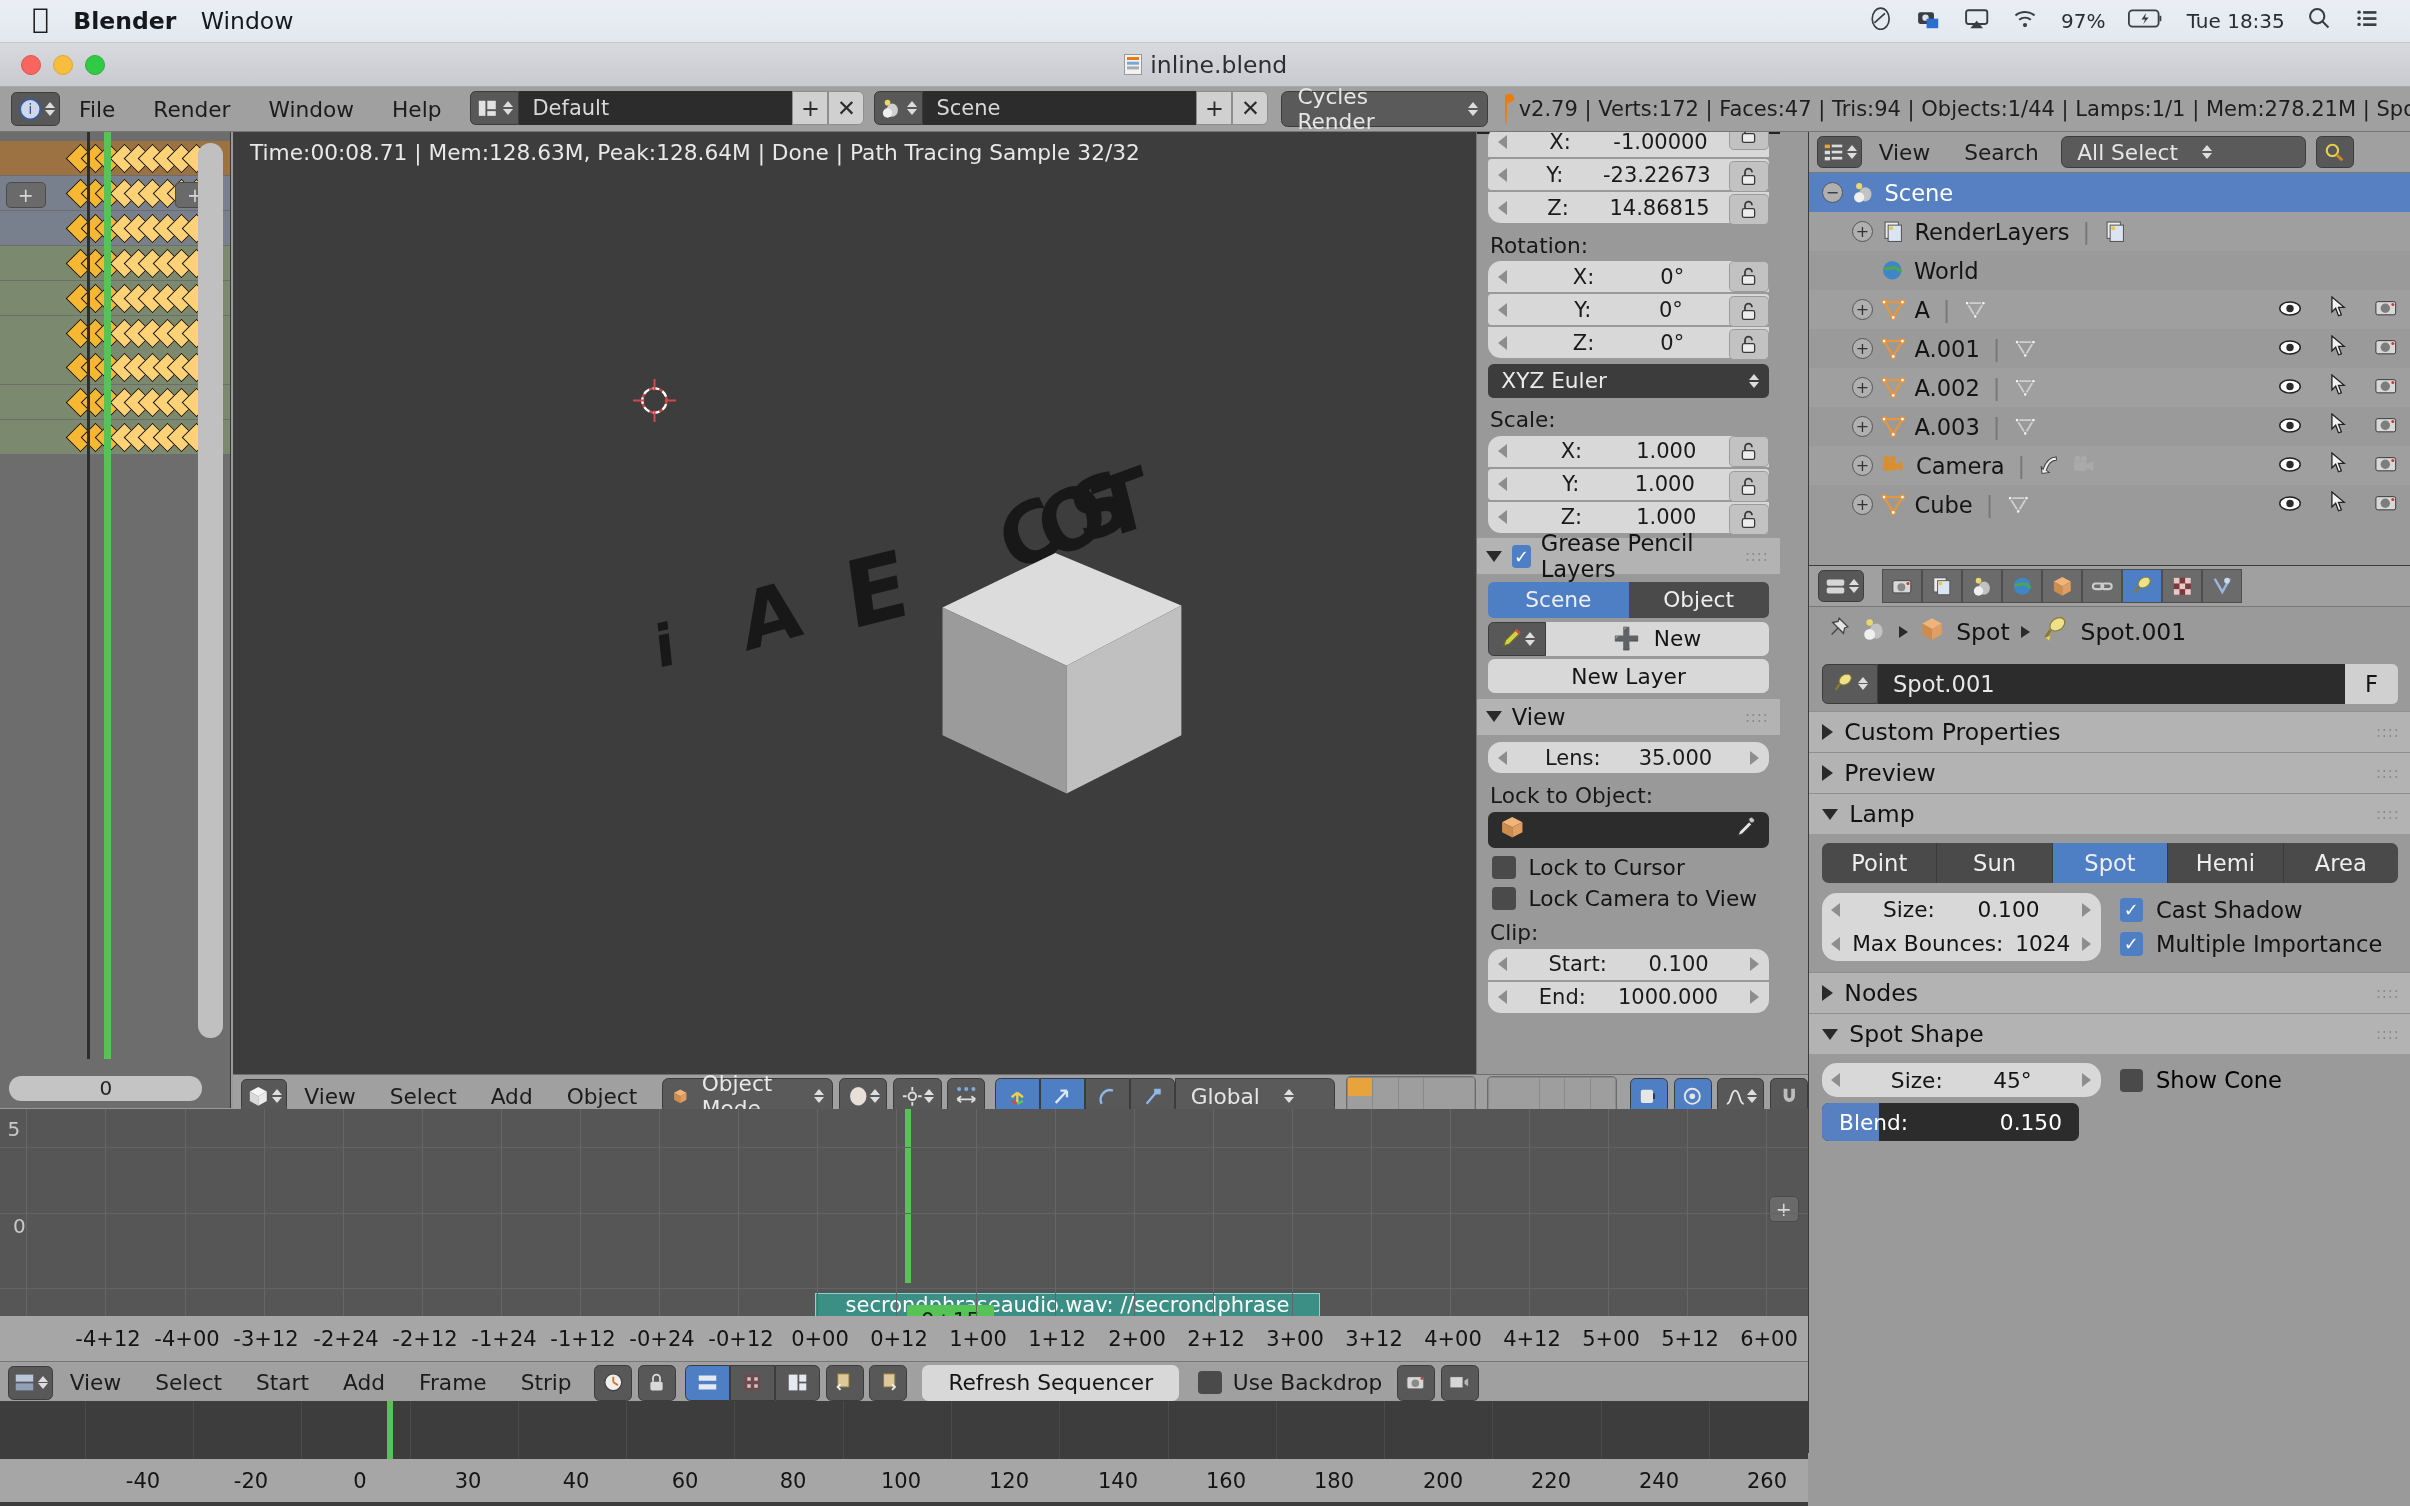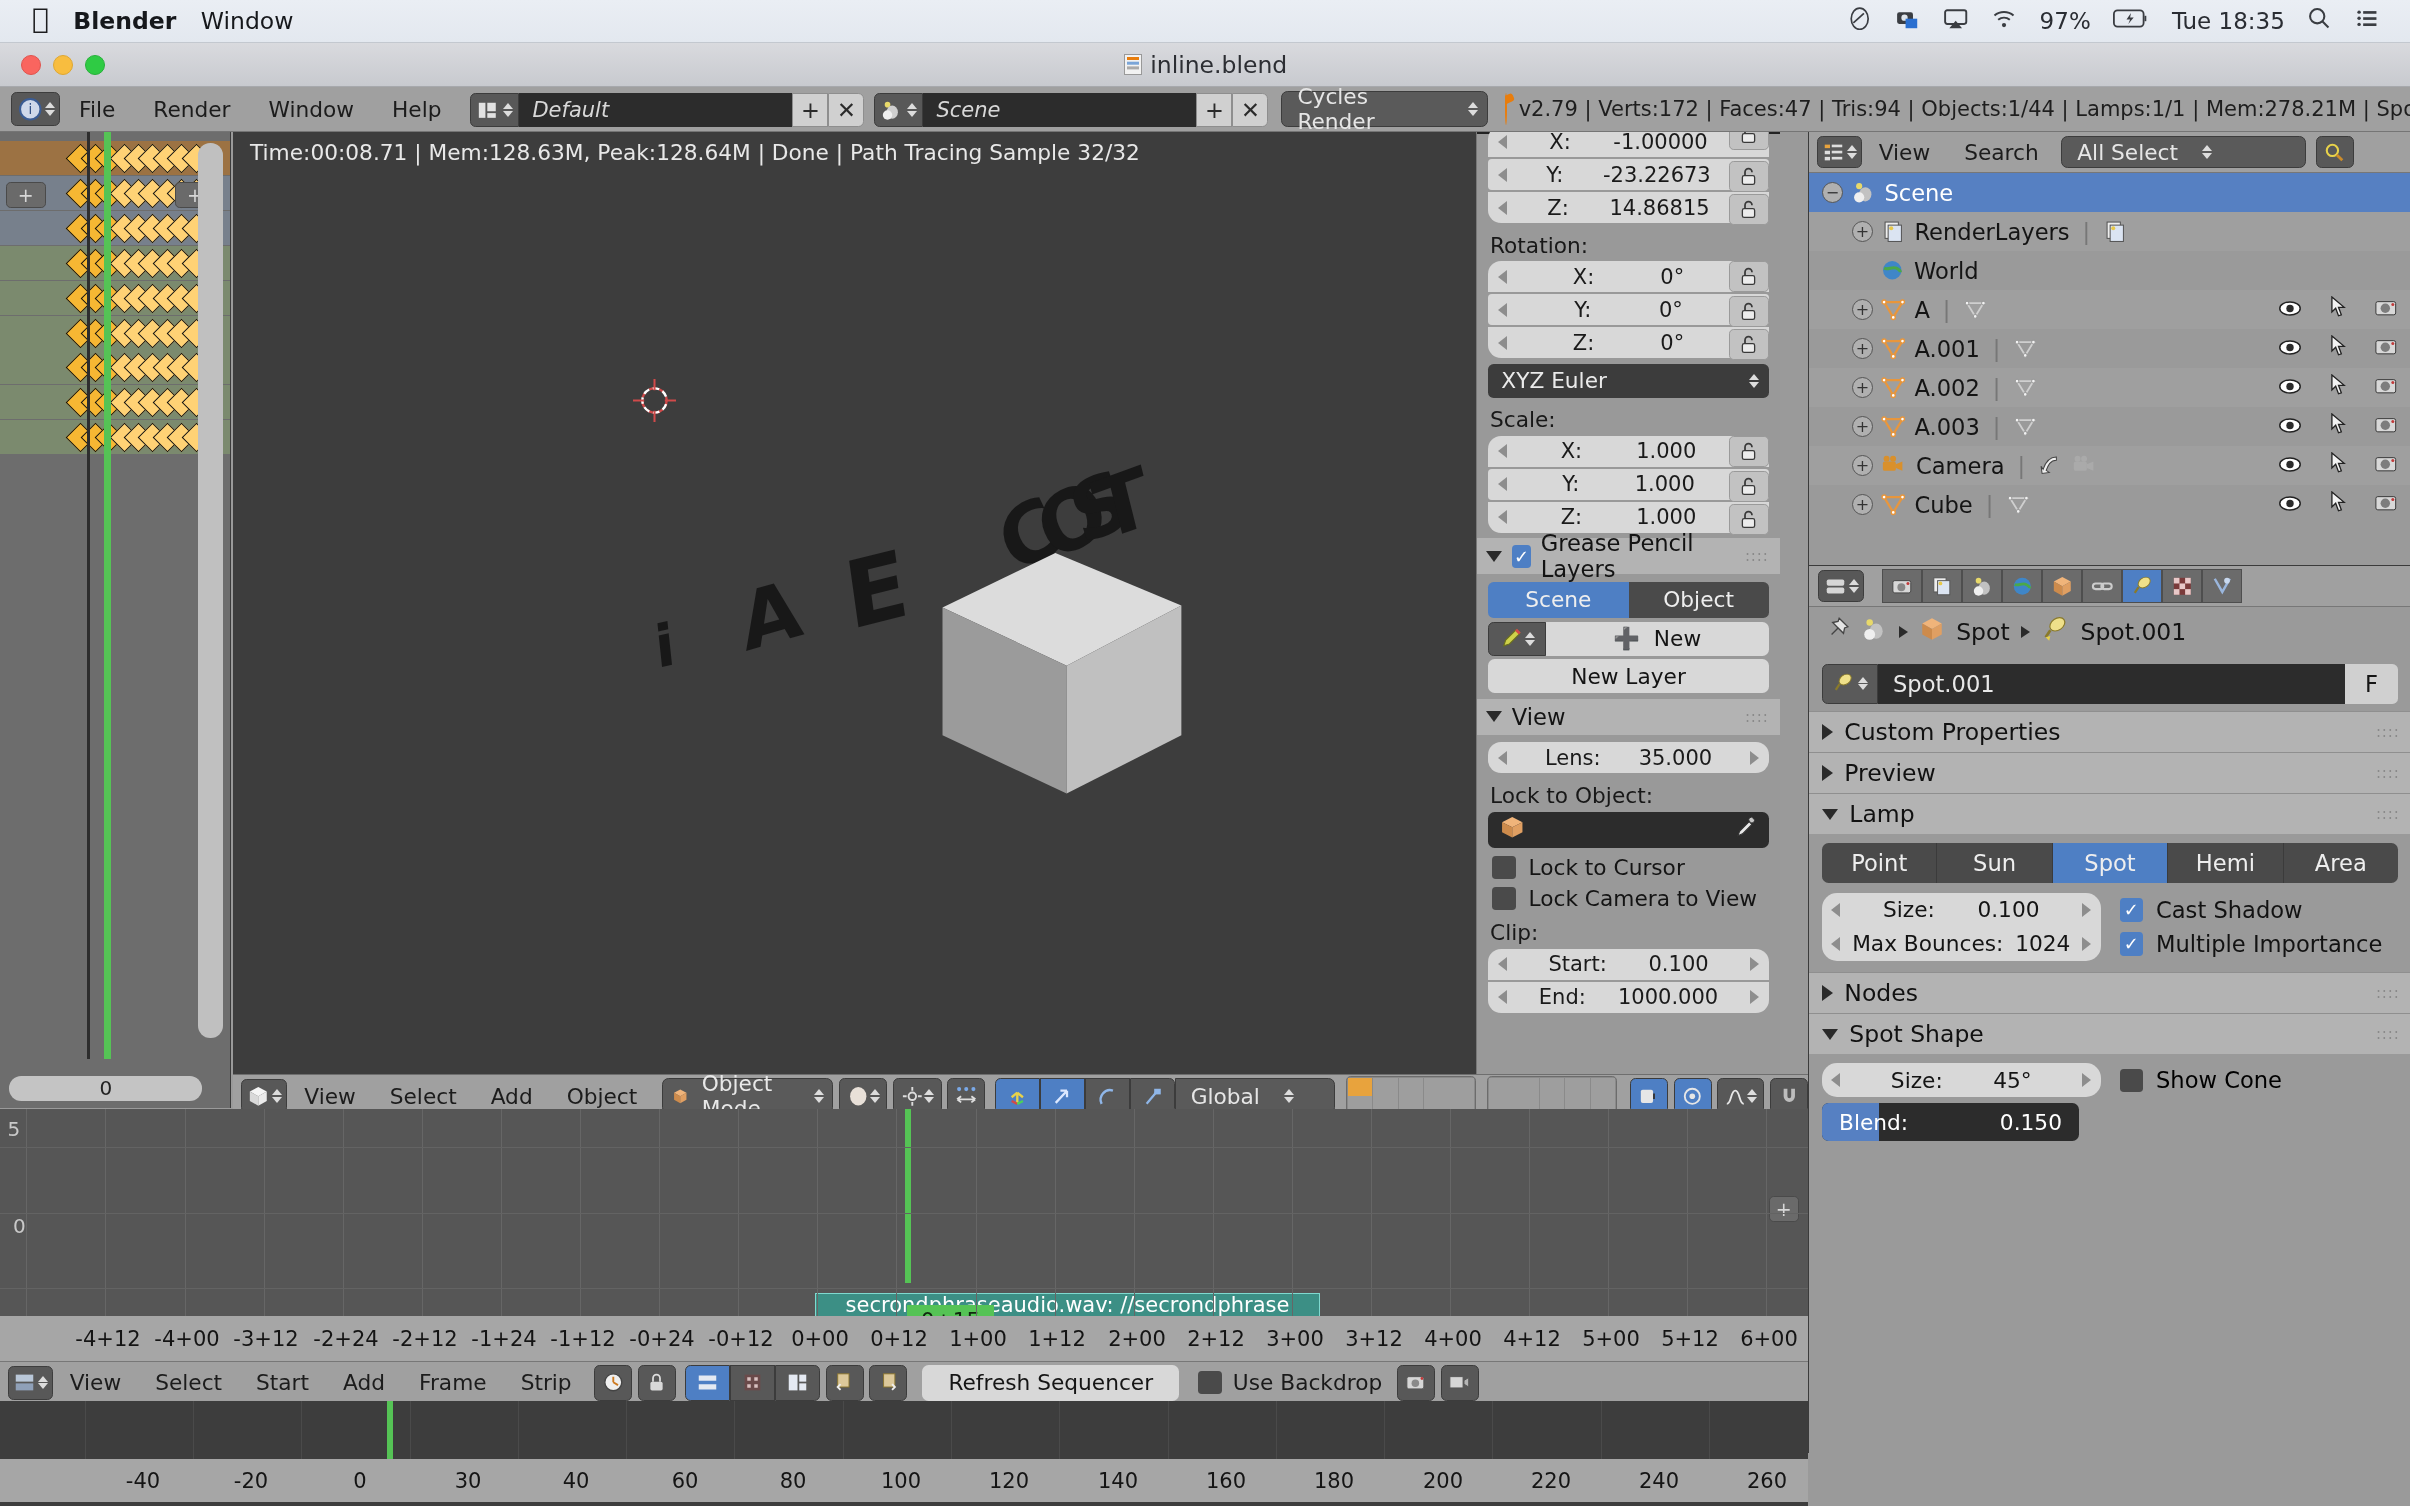--- a/index.html
+++ b/index.html
@@ -16,21 +16,21 @@
     position: absolute; left: 0; top: 0; width: 2411px; height: 43px;
     background: linear-gradient(#eaeef4, #e3e8ef);
     border-bottom: 0.9px solid #c3c8cf;
     display: flex; align-items: center; z-index: 50;
   }
   .mac-left { display: flex; align-items: center; gap: 24.5px; padding-left: 32px; }
   .apple-logo { font-size: 28px; color: #1d1d1f; line-height: 1; margin-top:-3.8px;}
   .mac-app-name { font-size: 23.5px; font-weight: bold; color: #16181c; }
   .mac-menu-item { font-size: 23.5px; color: #16181c; }
   .mac-right { margin-left: auto; display: flex; align-items: center; gap: 22.6px; padding-right: 32px; }
-  .mac-right span { font-size: 23px; color: #2a2d33; }
+  .mac-right span { font-size: 20px; color: #2a2d33; }
 
   
   #blender-window {
     position: absolute; left: 0; top: 43px; width: 2411px; height: 1463px;
     background: #9a9a9a;
   }
   #titlebar {
     position: absolute; left: 0; top: 0; width: 2411px; height: 44px;
     background: linear-gradient(#d9dade, #c8cacf);
     border-bottom: 0.9px solid #a7a9ad;
@@ -61,21 +61,21 @@
     border: 0.9px solid #3d3d3d;
   }
   .hdr-menu { font-size: 21.7px; color: #1c1c1c; padding: 0 19px; }
   .updown { display:flex; flex-direction:column; gap:1.9px; }
   .updown i { width:0;height:0;border-left:5.6px solid transparent;border-right:5.6px solid transparent; display:block;}
   .updown i.u { border-bottom: 6.6px solid #1c1c1c; }
   .updown i.d { border-top: 6.6px solid #1c1c1c; }
   .updown.lt i.u { border-bottom-color:#ddd; }
   .updown.lt i.d { border-top-color:#ddd; }
 
-  .ctrl-group { display:flex; align-items:flex-end; height:36px; margin-left: 9.4px; font-style: italic; }
+  .ctrl-group { display:flex; align-items:flex-start; height:36px; margin-left: 9.4px; }
   .ctrl-icon-box{ background:#585858;border:0.9px solid #3c3c3c;border-radius:5.6px 0 0 5.6px;height:34px;
     display:flex;align-items:center;gap:3.8px;padding:0 5.6px;}
   .ctrl-text {
     background:#2c2c2c; color:#d8d8d8; font-size:21px; height:34px; display:flex;
     align-items:center; padding: 0 13px; min-width: 273px;
   }
   .ctrl-btn { background:#d0d0d0;border:0.9px solid #8e8e8e;height:34px;width:36px;display:flex;
     align-items:center;justify-content:center;font-size:22.6px;color:#2b2b2b;}
   .ctrl-btn.last { border-radius:0 5.6px 5.6px 0; }
   .dropdown-dark {

